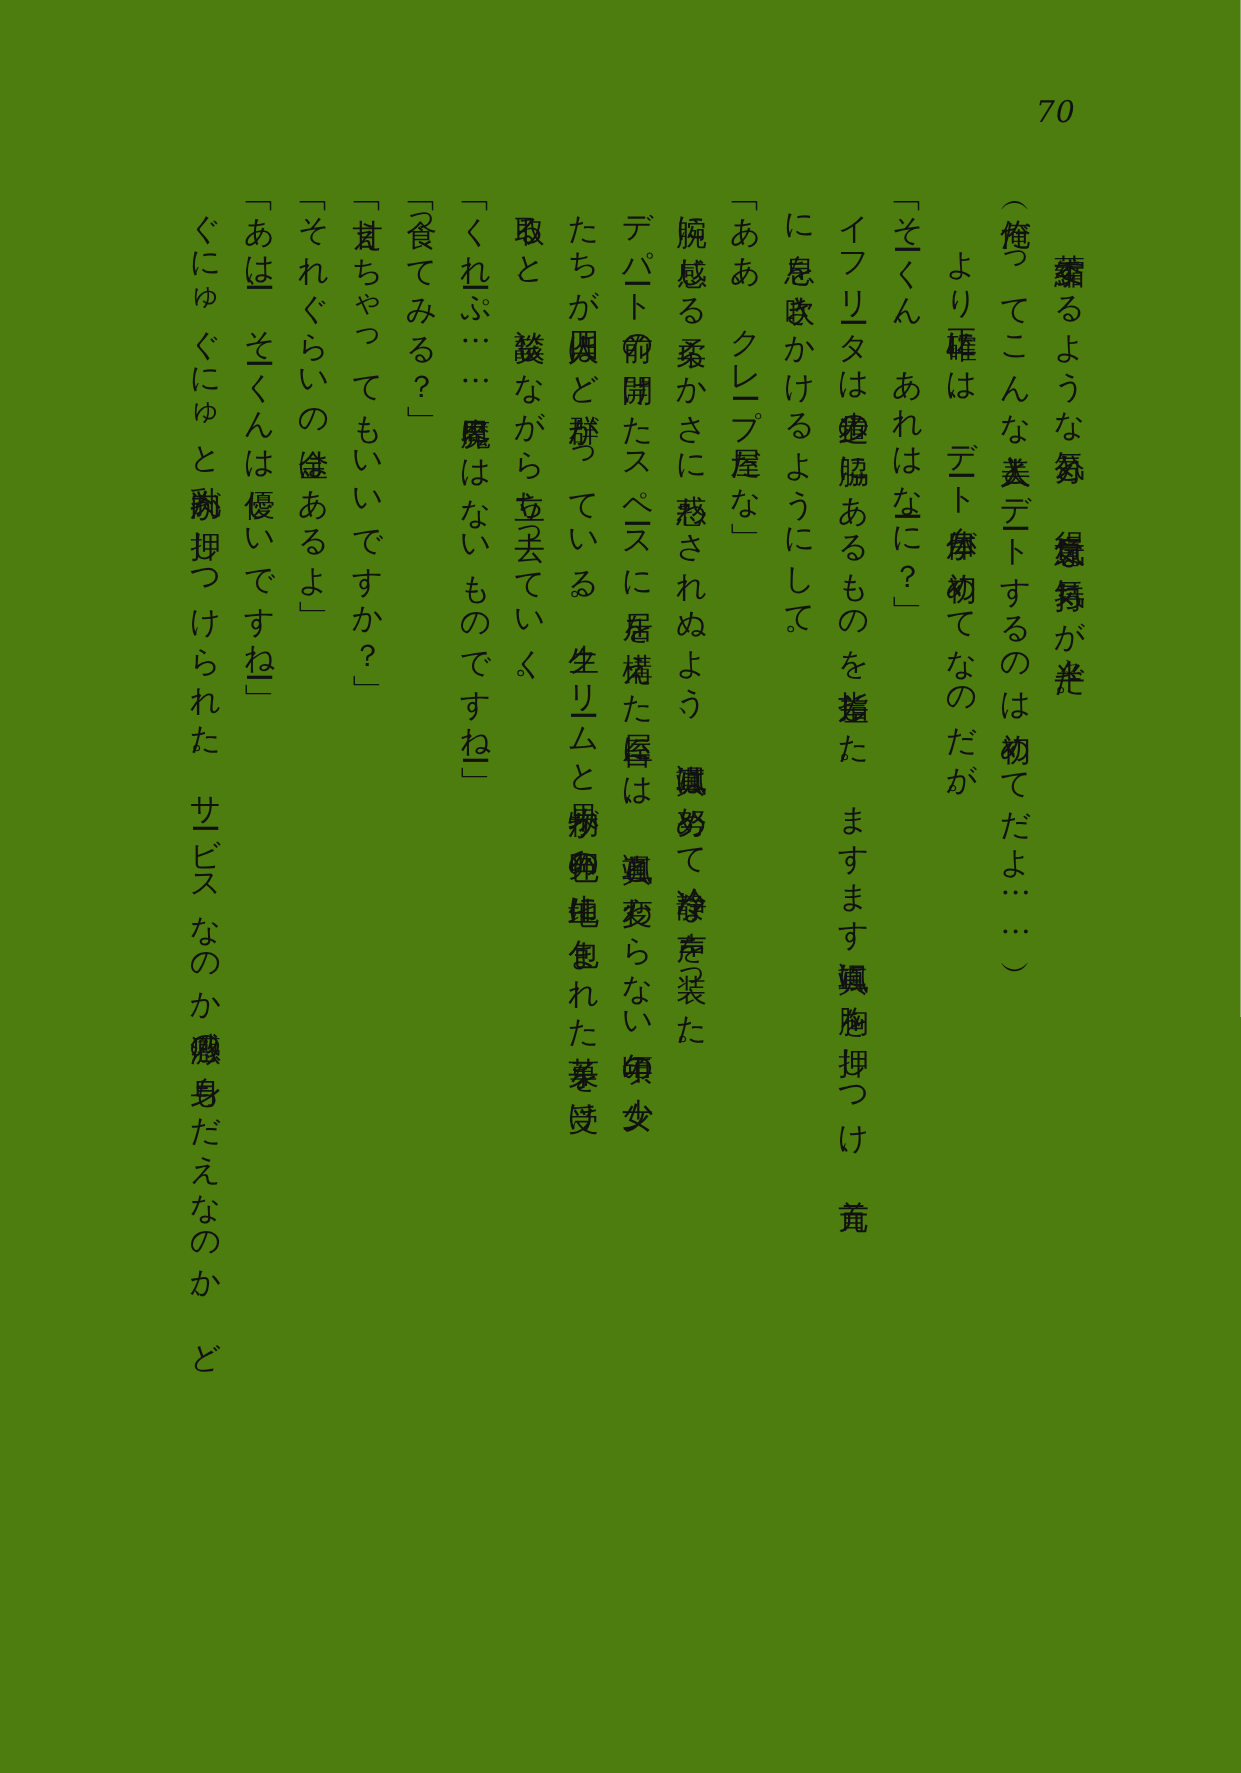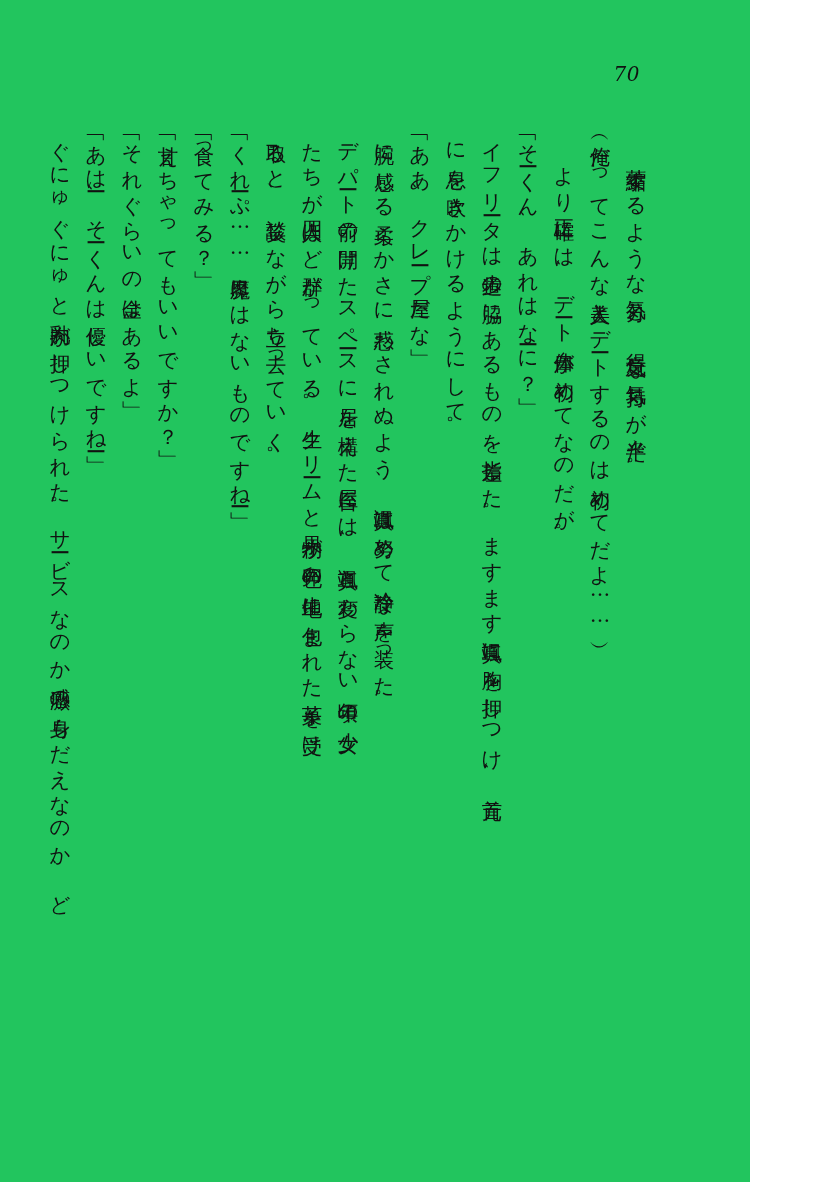--- a/index.html
+++ b/index.html
@@ -9,23 +9,23 @@
   }
   body {
     width: 827px;
     height: 1182px;
     overflow: hidden;
     font-family: "DejaVu Serif", "Liberation Serif", serif;
     color: #111111;
   }
   .page {
     position: relative;
-    width: 750px;
+    width: 827px;
     height: 1182px;
-    background: #22c55e;
+    background: #4d7c0f;
   }
   .page-number {
     position: absolute;
     top: 62px;
     right: 110px;
     font-family: "DejaVu Serif", "Liberation Serif", serif;
     font-style: italic;
     font-size: 20px;
     color: #111111;
     letter-spacing: 0.5px;

